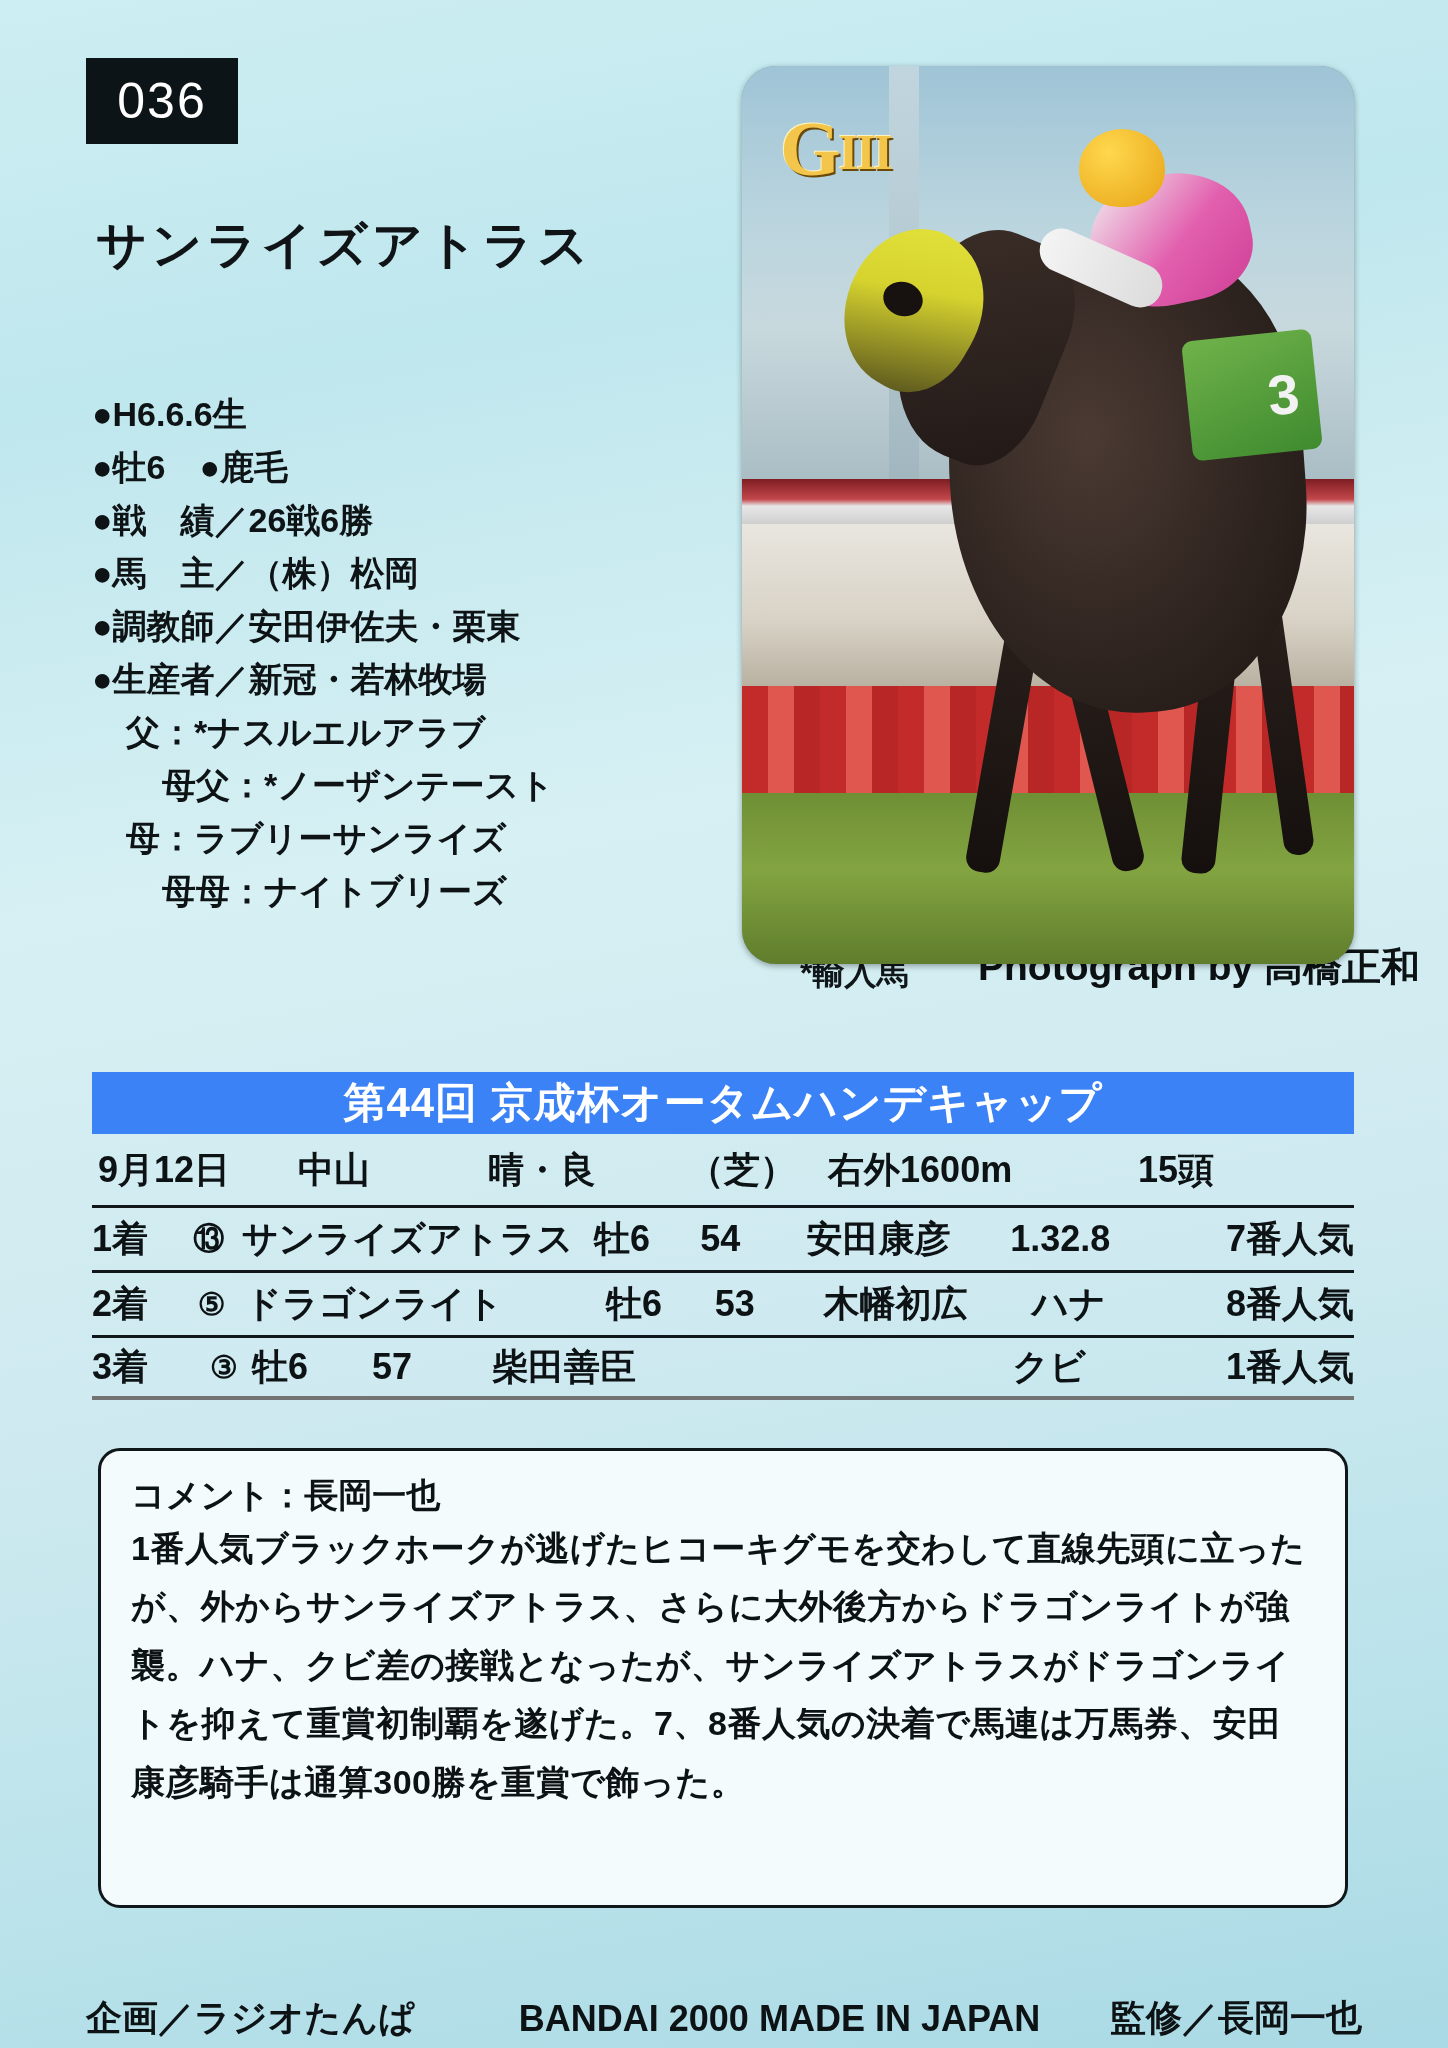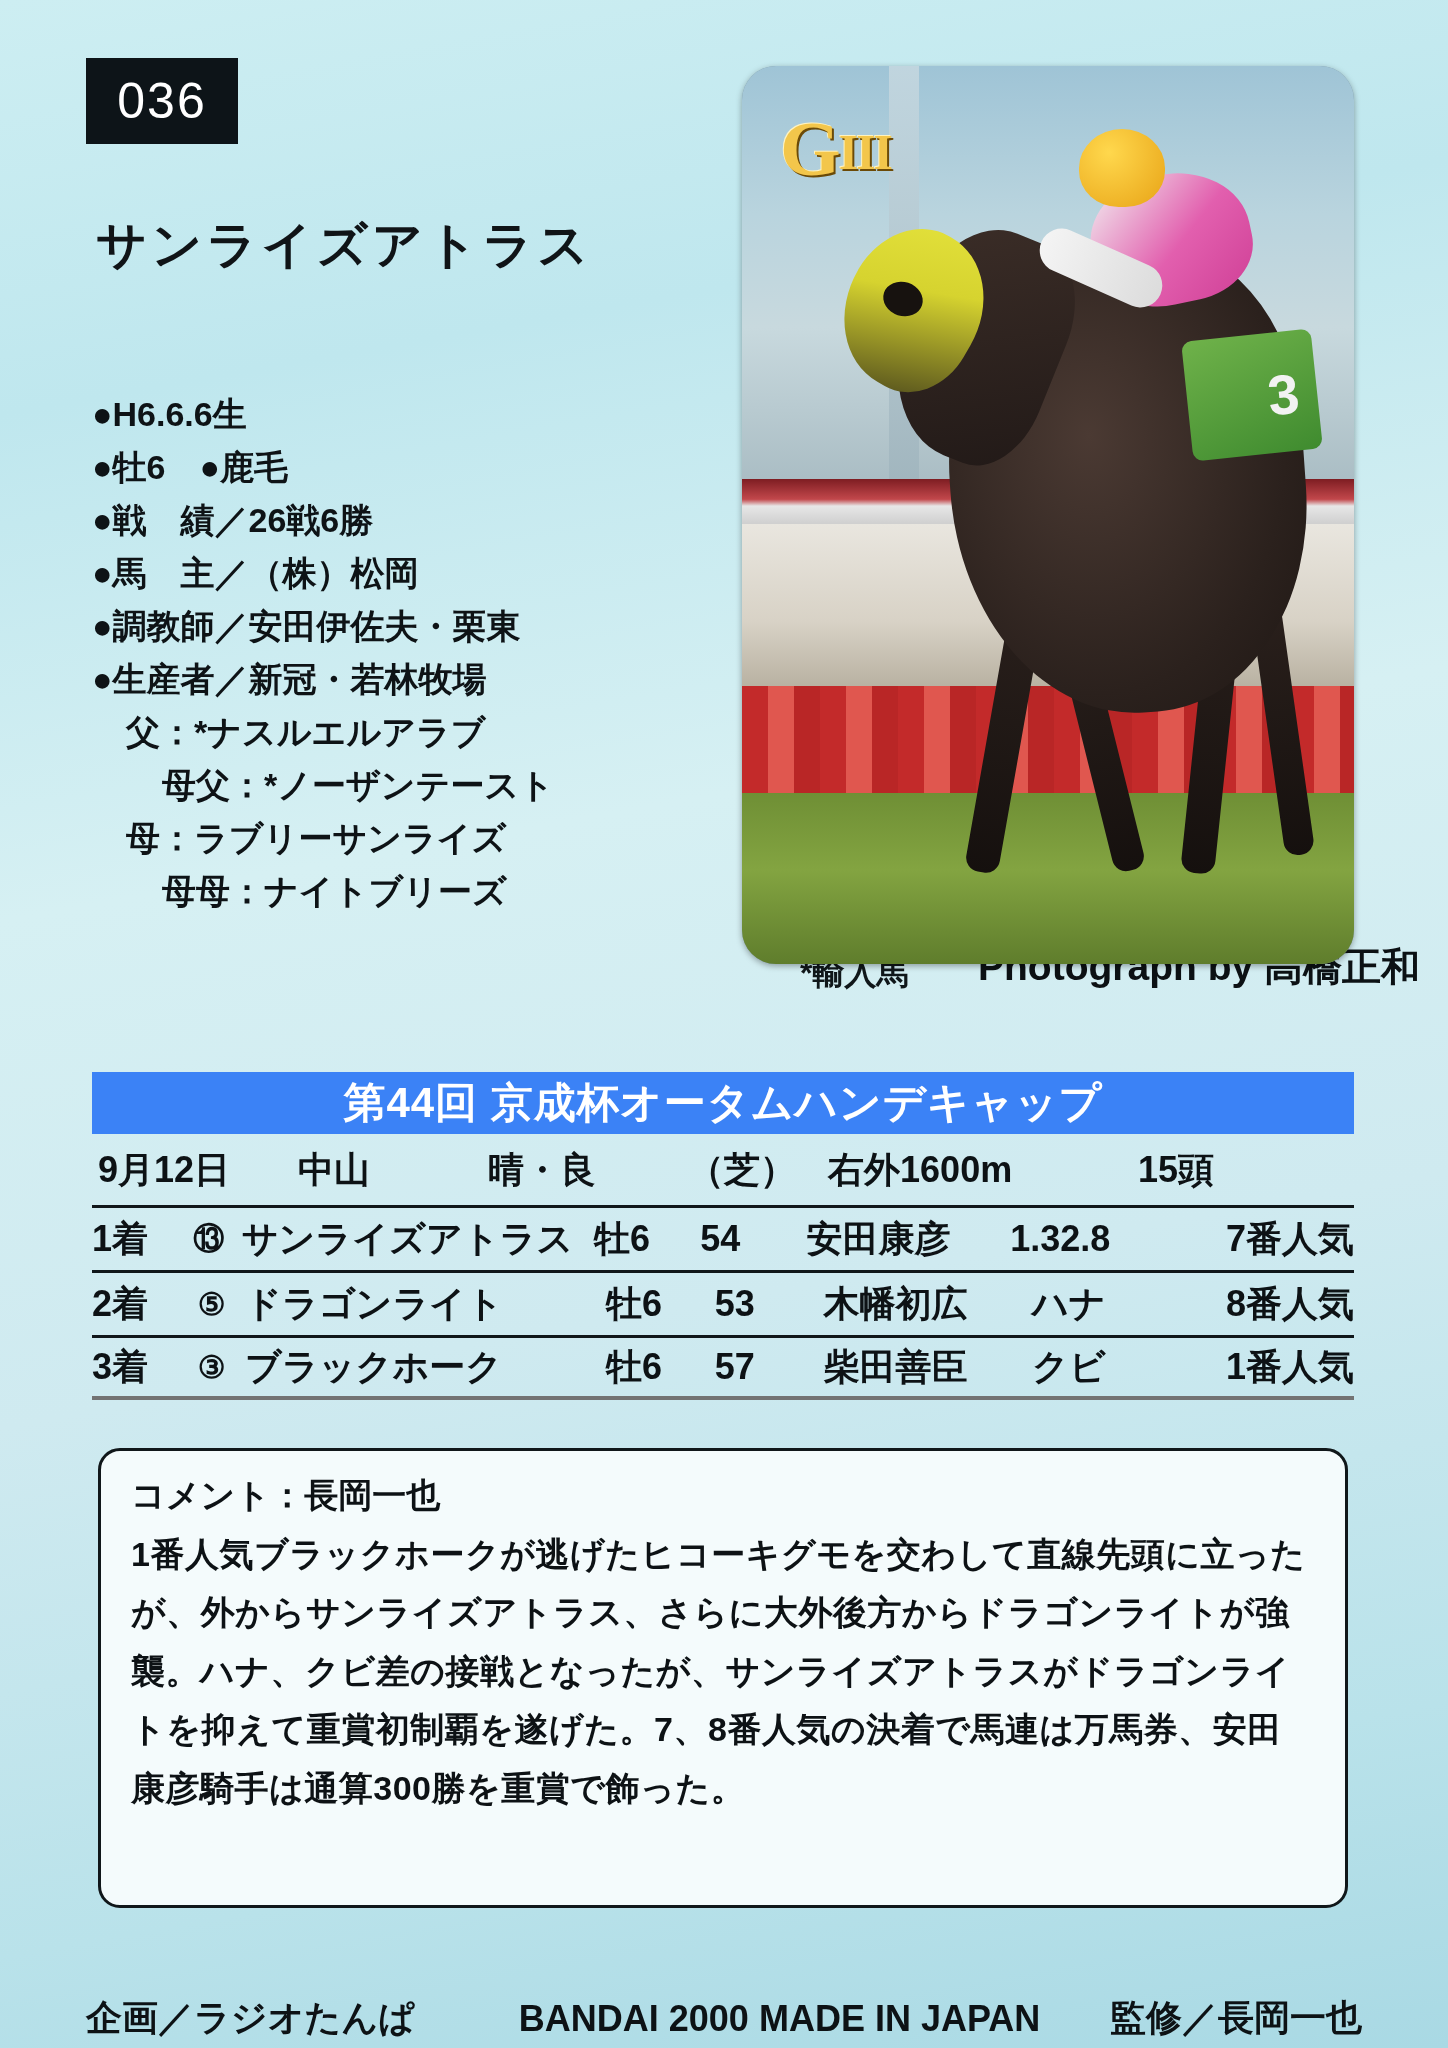--- a/index.html
+++ b/index.html
@@ -250,21 +250,20 @@
     width: 1250px; height: 460px;
     background: #f4fbfc;
     border: 3px solid #10171a;
     border-radius: 22px;
     padding: 22px 30px 0 30px;
   }
   .comment-head {
     font-size: 34px;
     font-weight: bold;
     color: #0d1215;
-    margin-bottom: 6px;
     white-space: nowrap;
   }
   .comment-body {
     font-size: 34px;
     font-weight: bold;
     color: #0d1215;
     line-height: 1.72;
     letter-spacing: 0.5px;
   }
 
@@ -361,21 +360,20 @@
       <div class="c-name">ドラゴンライト</div>
       <div class="c-sex">牡6</div>
       <div class="c-wt">53</div>
       <div class="c-jockey">木幡初広</div>
       <div class="c-time">ハナ</div>
       <div class="c-pop">8番人気</div>
     </div>
     <div class="res-row">
       <div class="c-place">3着</div>
       <div class="c-gate">③</div>
-      <div class="c-name">ブラックホーク</div>
       <div class="c-sex">牡6</div>
       <div class="c-wt">57</div>
       <div class="c-jockey">柴田善臣</div>
       <div class="c-time">クビ</div>
       <div class="c-pop">1番人気</div>
     </div>
   </div>
 
   <div class="comment-box">
     <div class="comment-head">コメント：長岡一也</div>

